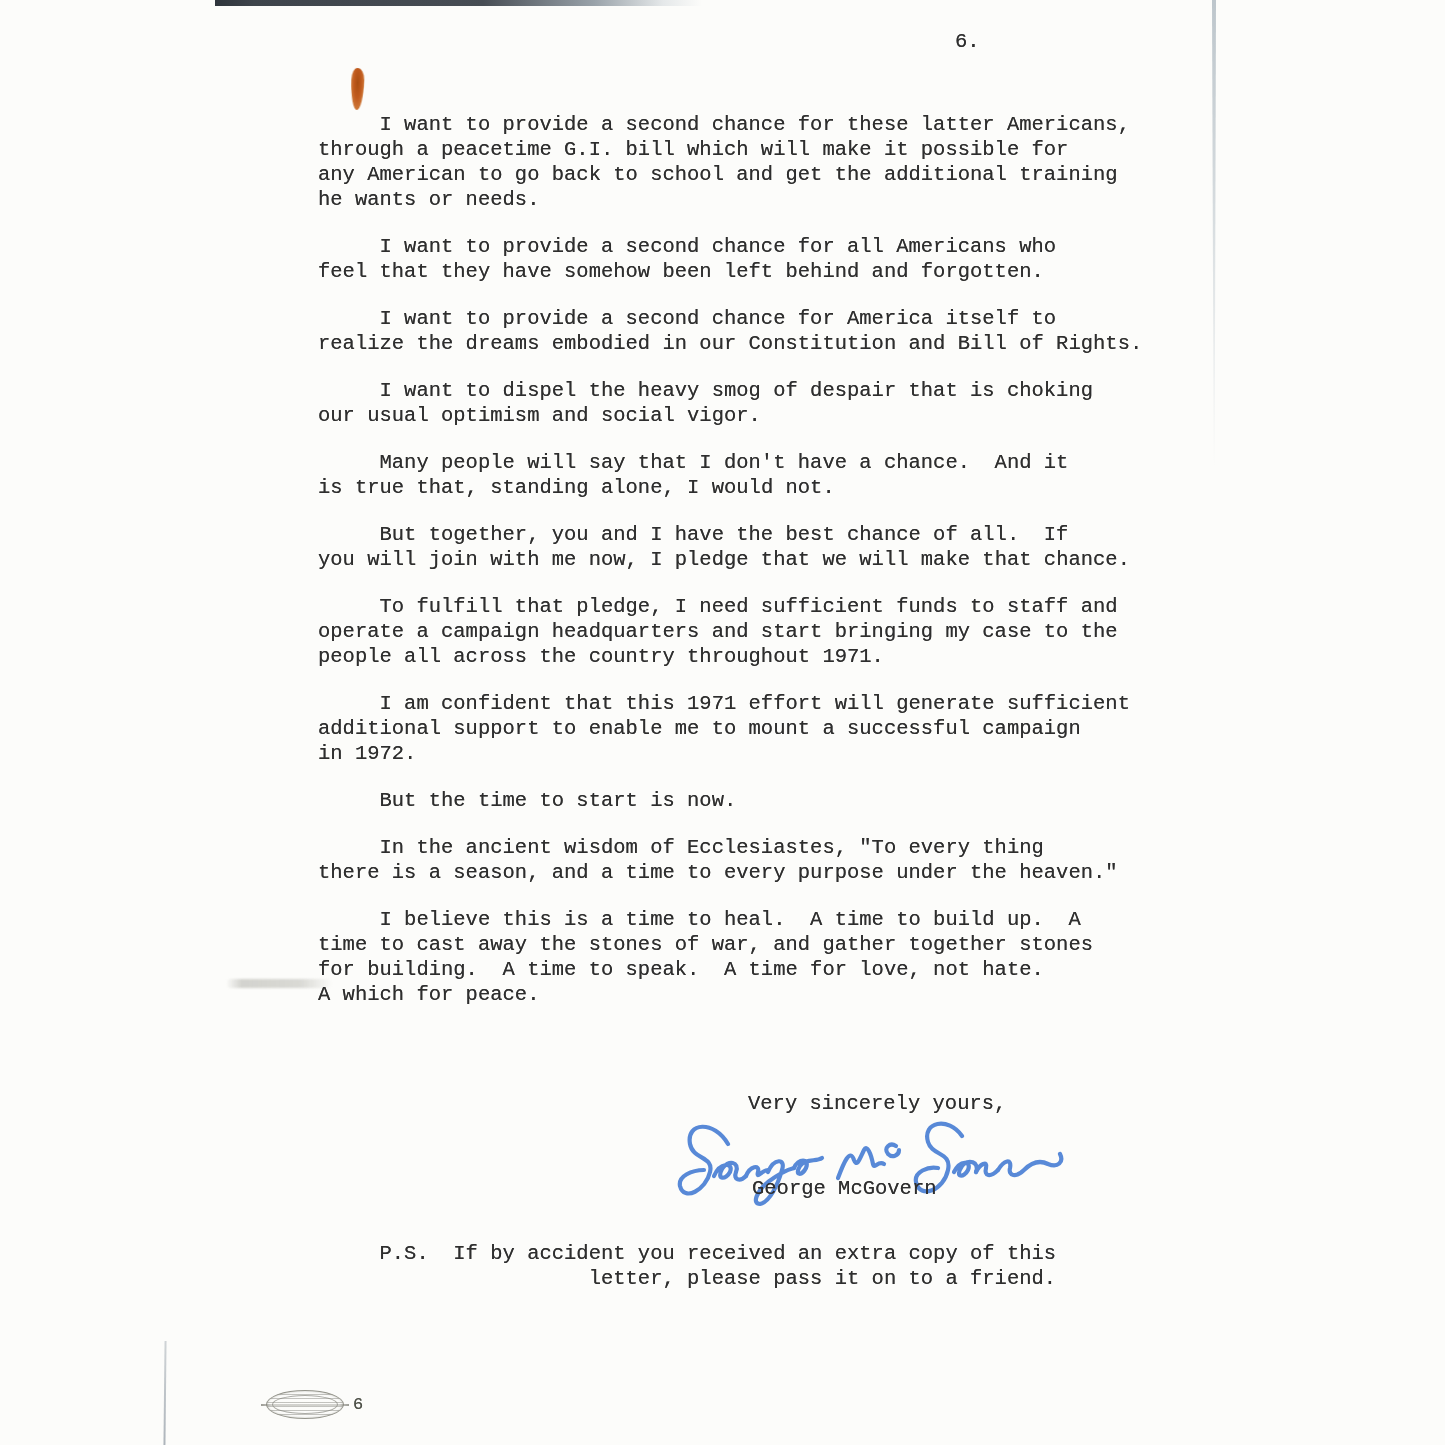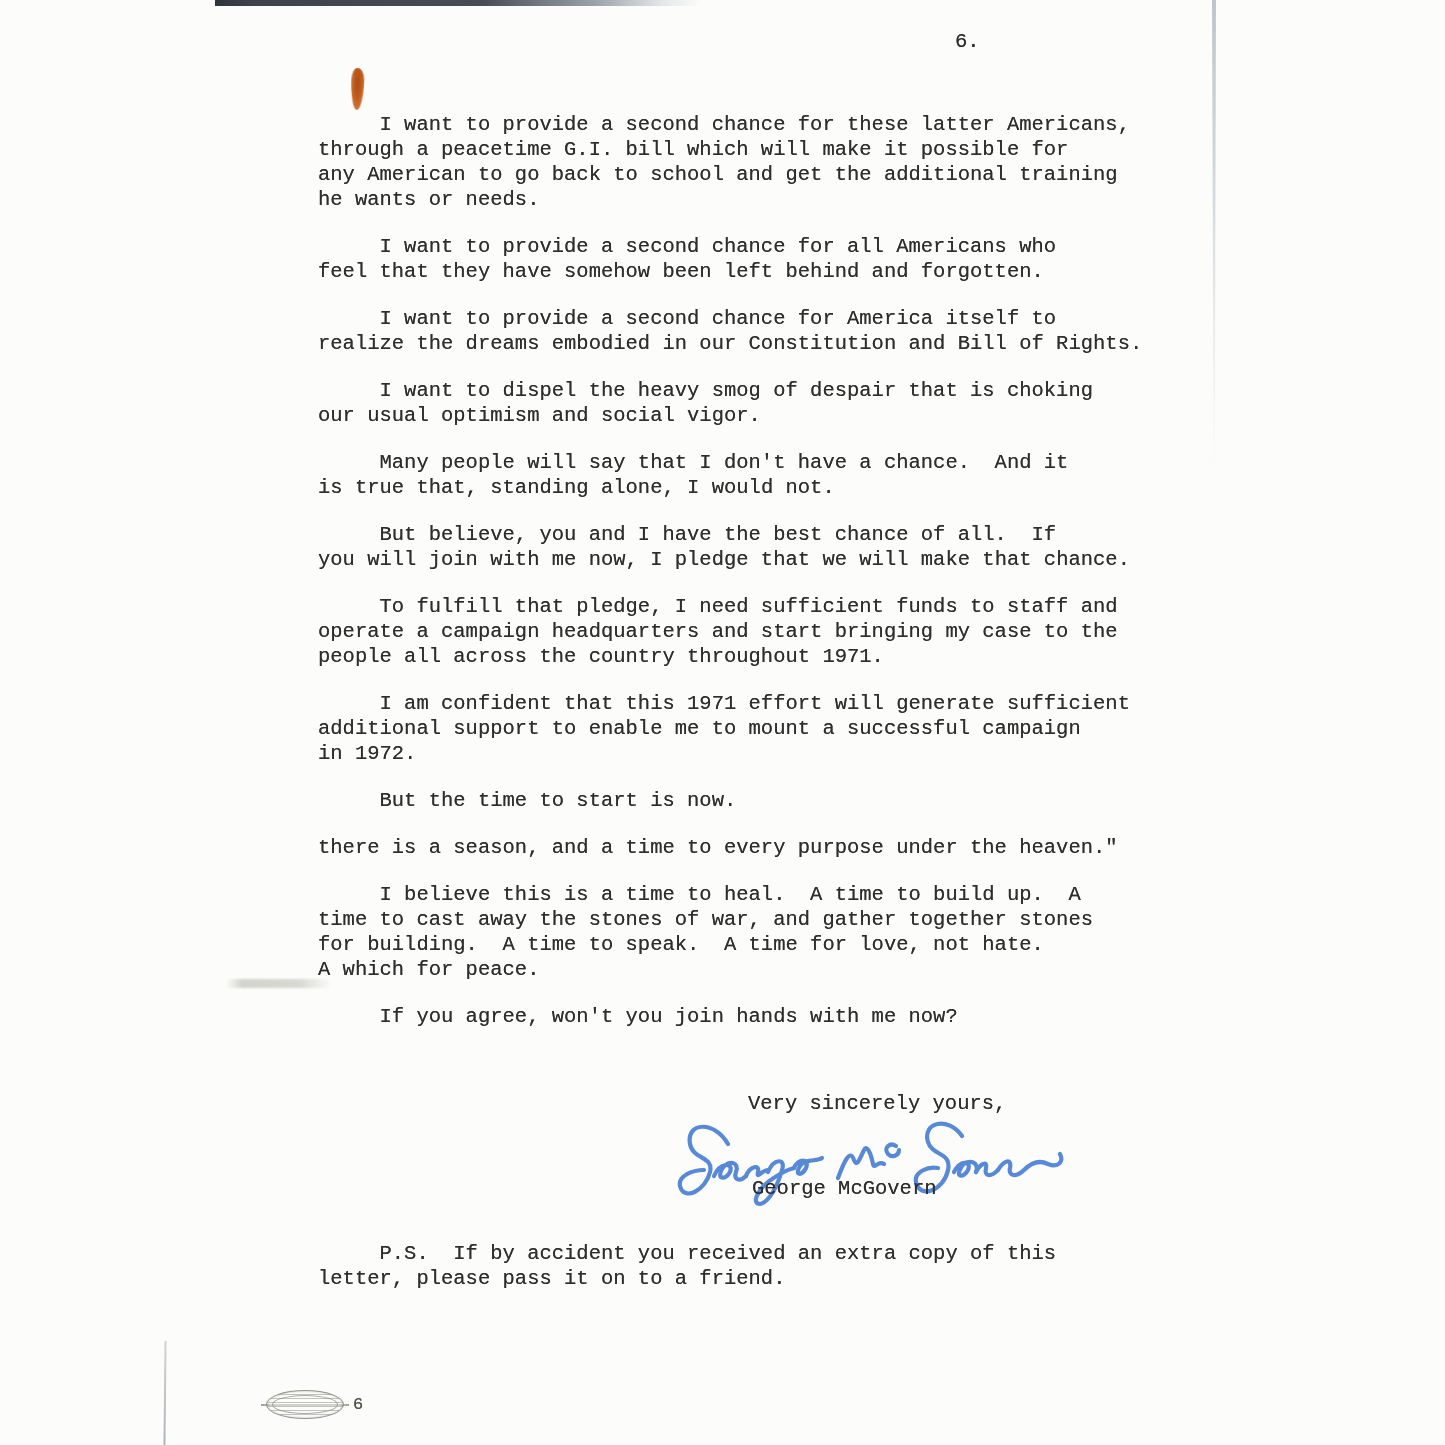--- a/index.html
+++ b/index.html
@@ -16,21 +16,21 @@
   .mono{
     font-size:20.5px;color:#2e2e2e;
     text-shadow:0 0 0.5px rgba(46,46,46,0.75);
   }
   .line{white-space:pre;height:25px;line-height:25px;}
   .para{margin-bottom:22px;}
   .u{text-underline-offset:4px;text-decoration-thickness:1.6px;}
   .letter-body{position:absolute;left:318px;top:112px;}
   .closing{position:absolute;left:748px;top:1092px;}
   .typed-name{position:absolute;left:752px;top:1177px;}
-  .ps-block{position:absolute;left:318px;top:1241px;}
+  .ps-block{position:absolute;left:318px;top:1241px;text-align:right;}
   .page-number{position:absolute;left:955px;top:30px;}
 
   
   .top-strip{
     position:absolute;left:215px;top:0;width:487px;height:6px;
     background:linear-gradient(90deg,#2f353c 0%,#3e444b 8%,#474d54 55%,#9aa3aa 78%,rgba(210,216,220,.55) 92%,rgba(220,224,228,0) 100%);
   }
   .crease-right{
     position:absolute;left:1210px;top:0;width:8px;height:470px;
     background:linear-gradient(180deg,rgba(186,195,201,.95) 0%,rgba(198,206,211,.7) 45%,rgba(210,216,220,.4) 75%,rgba(218,222,226,0) 100%);
@@ -105,47 +105,45 @@
       </div>
       <div class="para">
         <div class="line"><span>     I want to dispel the heavy smog of despair that is choking</span></div>
         <div class="line"><span>our usual optimism and social vigor.</span></div>
       </div>
       <div class="para">
         <div class="line"><span>     Many people will say that I don't have a chance.  And it</span></div>
         <div class="line"><span>is true that, standing alone, I </span><span class="u">would</span><span> not.</span></div>
       </div>
       <div class="para">
-        <div class="line"><span>     But believe, you and I have the best chance of all.  If</span></div>
+        <div class="line"><span>     But together, you and I have the best chance of all.  If</span></div>
         <div class="line"><span>you will join with me now, I pledge that we will </span><span class="u">make</span><span> that chance.</span></div>
       </div>
       <div class="para">
         <div class="line"><span>     To fulfill that pledge, I need sufficient funds to staff and</span></div>
         <div class="line"><span>operate a campaign headquarters and start bringing my case to the</span></div>
         <div class="line"><span>people all across the country throughout 1971.</span></div>
       </div>
       <div class="para">
         <div class="line"><span>     I am confident that this 1971 effort will generate sufficient</span></div>
         <div class="line"><span>additional support to enable me to mount a successful campaign</span></div>
         <div class="line"><span>in 1972.</span></div>
       </div>
       <div class="para">
         <div class="line"><span>     But the time to start is now.</span></div>
       </div>
       <div class="para">
+        <div class="line"><span>     In the ancient wisdom of Ecclesiastes, "To every thing</span></div>
         <div class="line"><span>there is a season, and a time to every purpose under the heaven."</span></div>
       </div>
       <div class="para">
         <div class="line"><span>     I believe this is a time to heal.  A time to build up.  A</span></div>
         <div class="line"><span>time to cast away the stones of war, and gather together stones</span></div>
         <div class="line"><span>for building.  A time to speak.  A time for love, not hate.</span></div>
         <div class="line"><span>A which for peace.</span></div>
-      </div>
-      <div class="para">
-        <div class="line"><span>     If you agree, won't you join hands with me now?</span></div>
       </div>
     </div>
 
   <div class="closing mono">Very sincerely yours,</div>
 
   <svg class="signature" viewBox="0 0 400 100" aria-label="George McGovern">
     <g fill="none" stroke="#4b80d5" stroke-width="4.2" stroke-linecap="round" stroke-linejoin="round" opacity="0.92">
       <path d="M58 30 C44 6 16 8 20 30 C23 46 44 42 40 58 C36 76 14 88 10 72 C8 62 22 56 34 56"></path>
       <path d="M44 62 C50 48 64 48 60 58 C56 66 46 66 52 55 C58 45 70 48 66 58 C63 66 70 68 76 62"></path>
       <path d="M76 62 C80 52 90 50 88 58 C86 66 92 56 98 56"></path>

